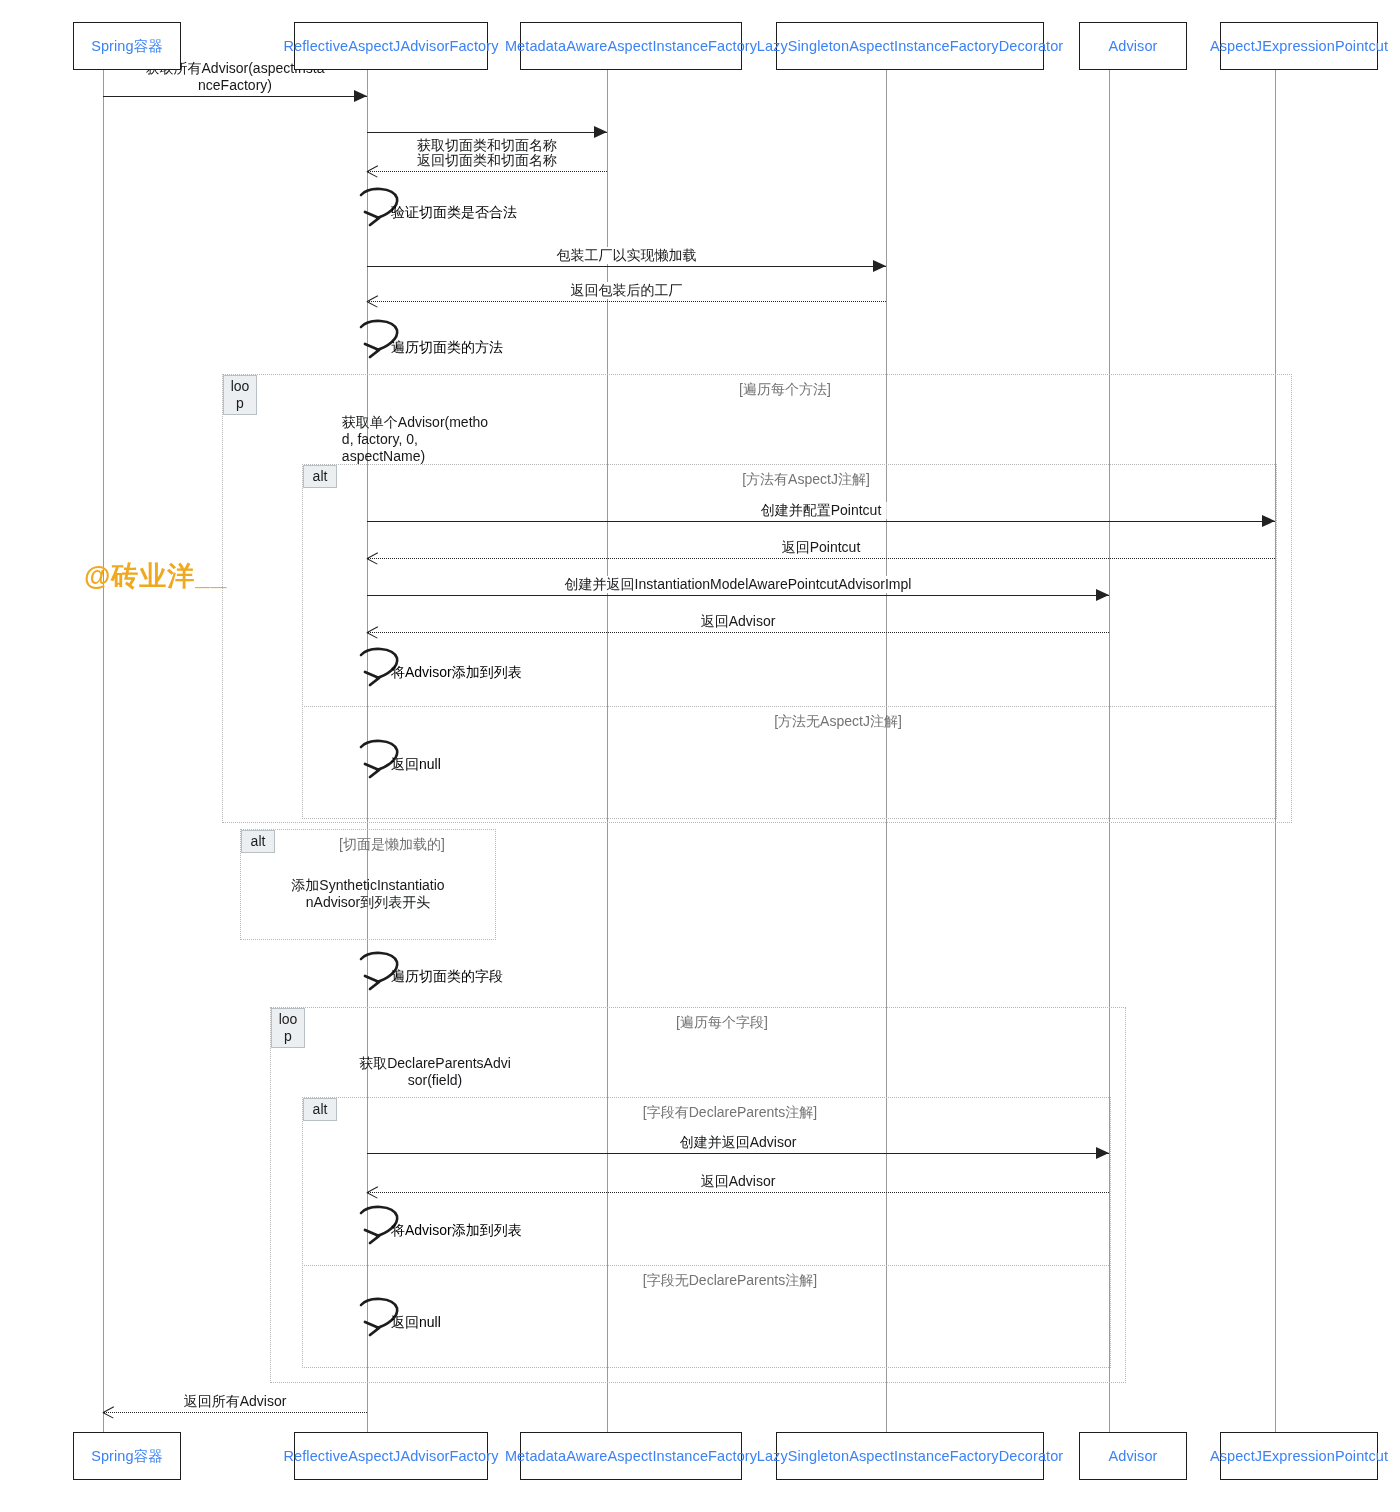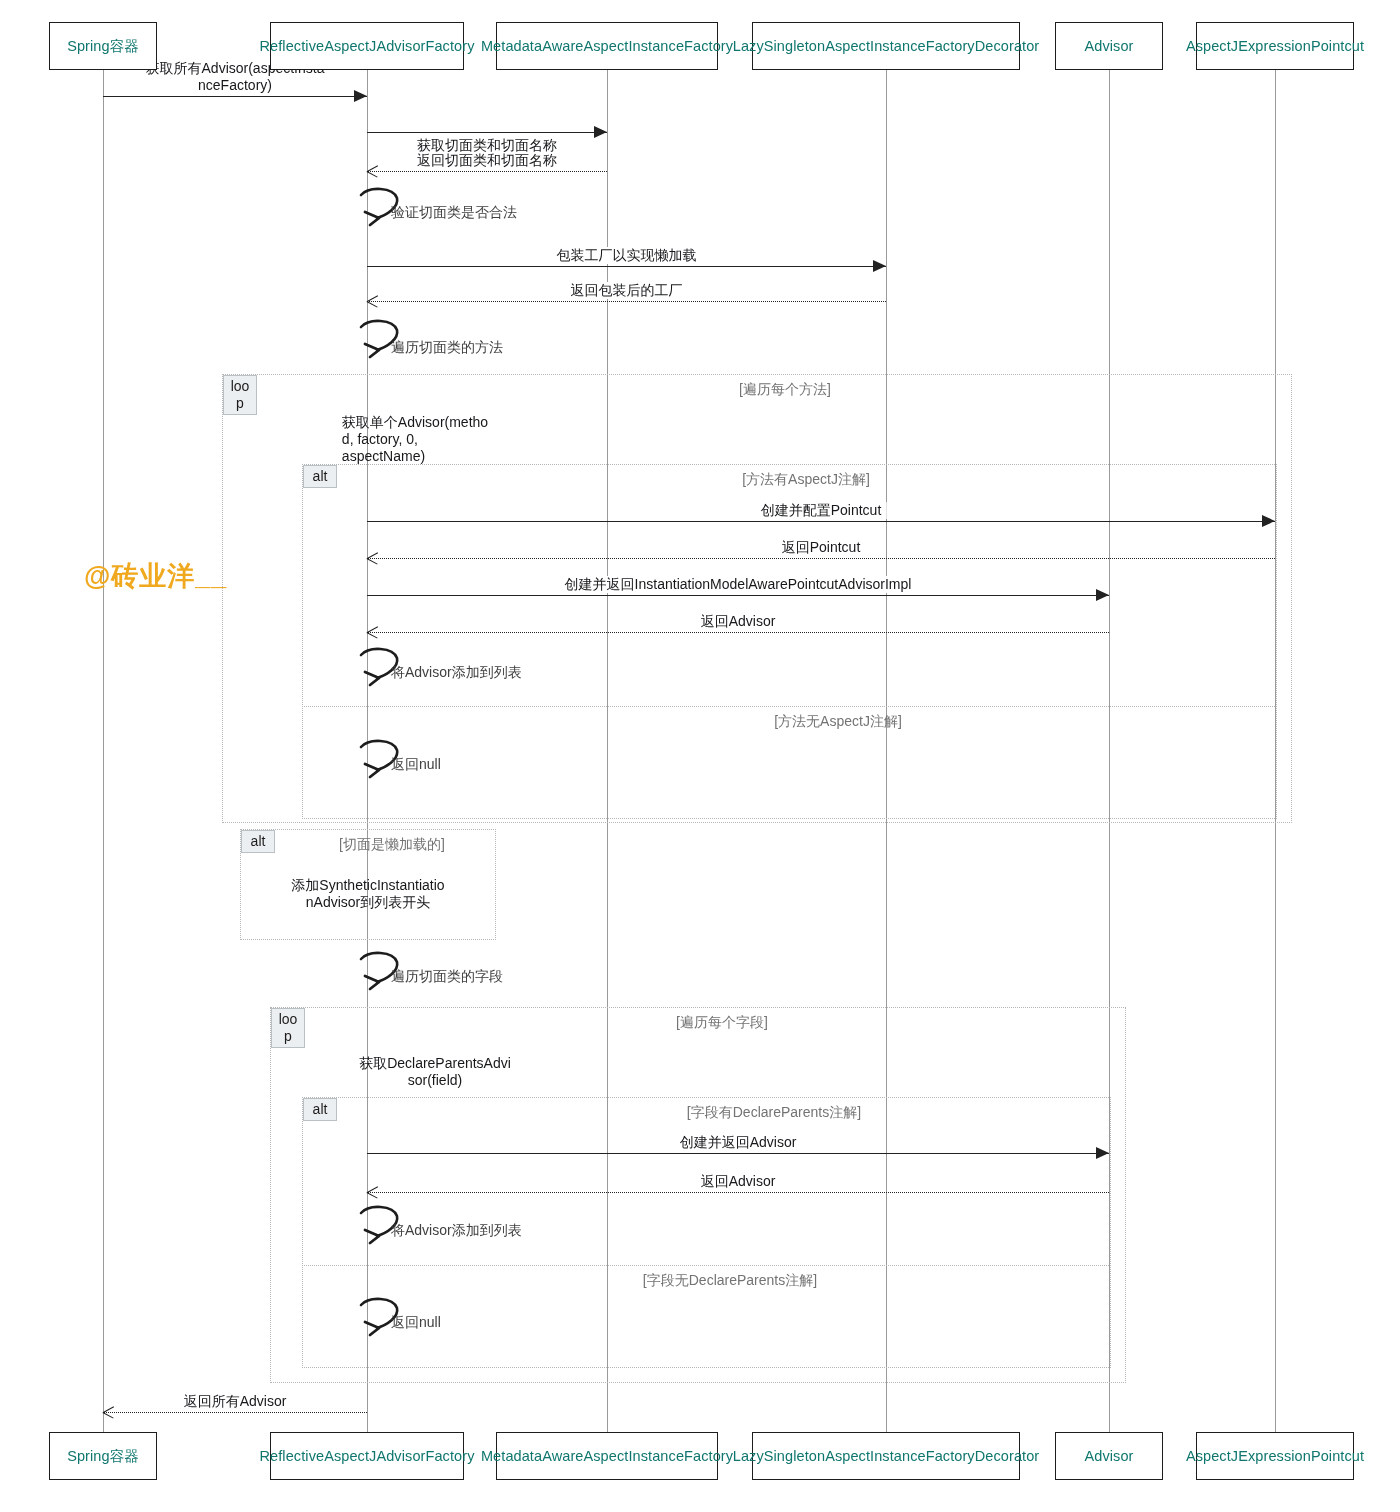--- a/index.html
+++ b/index.html
@@ -21,22 +21,23 @@
     box-sizing:border-box;
     border:1.6px solid #1d1d1d;
     background:#ffffff;
     display:flex;
     align-items:center;
     justify-content:center;
     text-align:center;
     font-size:14.5px;
     line-height:19px;
     padding:3px 5px;
-    color:#0f766e;
+    color:#3b82f6;
     letter-spacing:.1px;
+    margin-left:24px;
   }
   
   .lifeline{
     position:absolute;
     width:1px;
     background:#9a9a9a;
   }
   
   .msg{
     position:absolute;
@@ -79,21 +80,21 @@
   .self-msg{
     position:absolute;
     width:46px;
     height:40px;
   }
   .self-msg svg{ display:block; overflow:visible; }
   .self-label{
     position:absolute;
     font-size:14px;
     line-height:17px;
-    color:#404040;
+    color:#000000;
     white-space:nowrap;
   }
   
   .fragment{
     position:absolute;
     box-sizing:border-box;
     border:1.4px dotted #b6b6b6;
     background:transparent;
   }
   .fragment-tag{
@@ -161,21 +162,21 @@
     <div class="divider" style="left: 302px; top: 706px; width: 975px;"></div>
     <div class="fragment-guard" style="left: 838px; top: 713px;">[方法无AspectJ注解]</div>
     <div class="fragment" style="left: 240px; top: 829px; width: 256px; height: 111px;"></div>
     <div class="fragment-tag" style="left: 241px; top: 830px;">alt</div>
     <div class="fragment-guard" style="left: 392px; top: 836px;">[切面是懒加载的]</div>
     <div class="fragment" style="left: 270px; top: 1007px; width: 856px; height: 376px;"></div>
     <div class="fragment-tag" style="left: 271px; top: 1008px;">loop</div>
     <div class="fragment-guard" style="left: 722px; top: 1014px;">[遍历每个字段]</div>
     <div class="fragment" style="left: 302px; top: 1097px; width: 809px; height: 271px;"></div>
     <div class="fragment-tag" style="left: 303px; top: 1098px;">alt</div>
-    <div class="fragment-guard" style="left: 730px; top: 1104px; margin-left: 44px;">[字段有DeclareParents注解]</div>
+    <div class="fragment-guard" style="left: 730px; top: 1104px;">[字段有DeclareParents注解]</div>
     <div class="divider" style="left: 302px; top: 1265px; width: 809px;"></div>
     <div class="fragment-guard" style="left: 730px; top: 1272px;">[字段无DeclareParents注解]</div>
     <div class="msg" style="left: 103px; top: 96px; width: 264px;"></div>
     <div class="arrowhead right" style="left: 354px; top: 90px;"></div>
     <div class="msg-label" style="left: 235px; top: 60px;">
       <div>获取所有Advisor(aspectInsta</div>
       <div>nceFactory)</div>
     </div>
     <div class="msg" style="left: 367px; top: 132px; width: 240px;"></div>
     <div class="arrowhead right" style="left: 594px; top: 126px;"></div>

